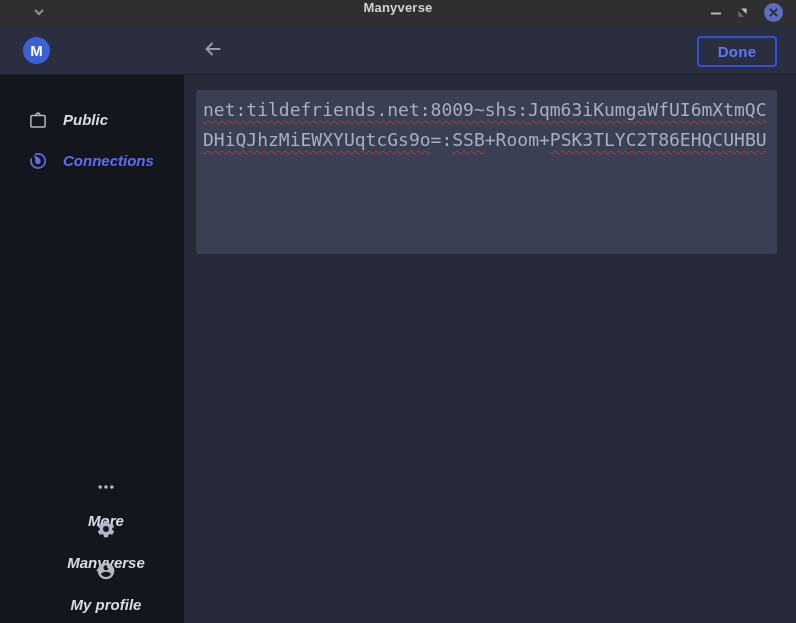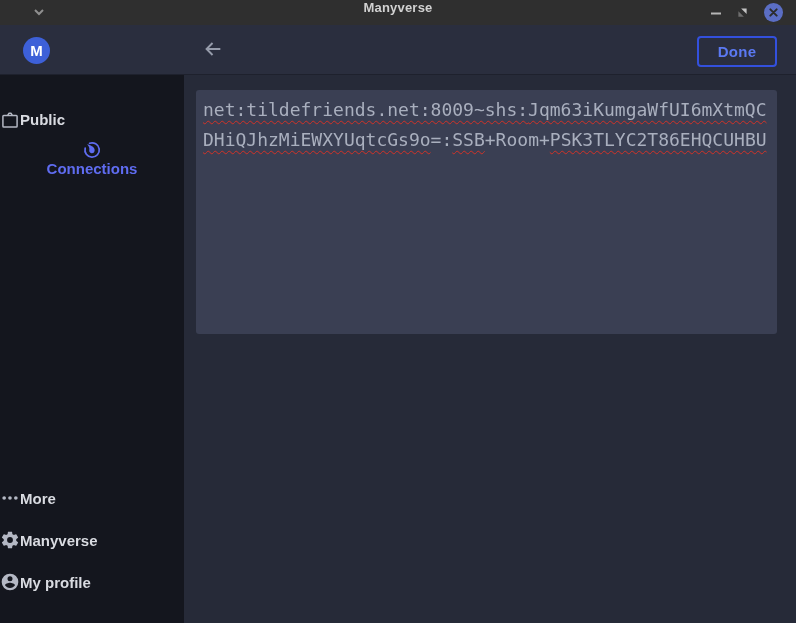--- a/index.html
+++ b/index.html
@@ -30,31 +30,31 @@
   .logo{position:absolute;left:23px;top:12px;width:27px;height:27px;border-radius:50%;background:var(--logo-blue);
         display:flex;align-items:center;justify-content:center;color:#fff;font-weight:bold;font-size:15px;}
   .back{position:absolute;left:200px;top:13px;width:26px;height:24px;background:none;border:none;cursor:pointer;display:flex;align-items:center;justify-content:center;}
   .done{position:absolute;right:19px;top:11px;width:80px;height:31px;background:transparent;
         border:2px solid var(--done-border);border-radius:4px;color:var(--done-text);
         font-family:"Liberation Sans",sans-serif;font-size:15px;font-weight:bold;letter-spacing:.3px;cursor:pointer;}
 
   
   .body{display:flex;height:548px;}
   .sidebar{width:184px;background:var(--sidebar-bg);display:flex;flex-direction:column;padding-top:24px;}
-  .nav-item{height:41px;display:flex;align-items:center;cursor:pointer;color:var(--icon-color);}
+  .nav-item{height:41px;display:flex;align-items:center;padding-left:28px;gap:15px;cursor:pointer;color:var(--icon-color);font-style:italic;}
   .nav-item .nav-label{font-size:15px;font-weight:600;color:var(--label-color);}
-  .nav-item.active{color:var(--accent);flex-direction:column;}
+  .nav-item.active{color:var(--accent);}
   .nav-item.active .nav-label{color:var(--accent);}
   .nav-bottom{margin-top:auto;padding-bottom:20px;}
-  .nav-bottom .nav-item{height:42px;}
+  .nav-bottom .nav-item{height:42px;flex-direction:column;}
   .nav-icon{width:20px;height:20px;display:flex;align-items:center;justify-content:center;}
   .nav-icon svg{display:block;}
 
   .content{flex:1;position:relative;background:var(--content-bg);}
-  .invite-box{position:absolute;left:12px;top:15px;width:581px;height:244px;background:var(--panel-bg);
+  .invite-box{position:absolute;left:12px;top:15px;width:581px;height:164px;background:var(--panel-bg);
               border-radius:3px;padding:5px 7px;cursor:text;
               font-family:"DejaVu Sans Mono","Liberation Mono",monospace;font-size:18px;line-height:30px;color:var(--invite-text);}
   .invite-line{white-space:pre;}
   .misspelled{text-decoration-line:underline;text-decoration-style:wavy;text-decoration-color:var(--squiggle-red);
               text-decoration-thickness:1px;text-underline-offset:4px;}
 </style>
 </head>
 <body>
 
 <div class="screen">

